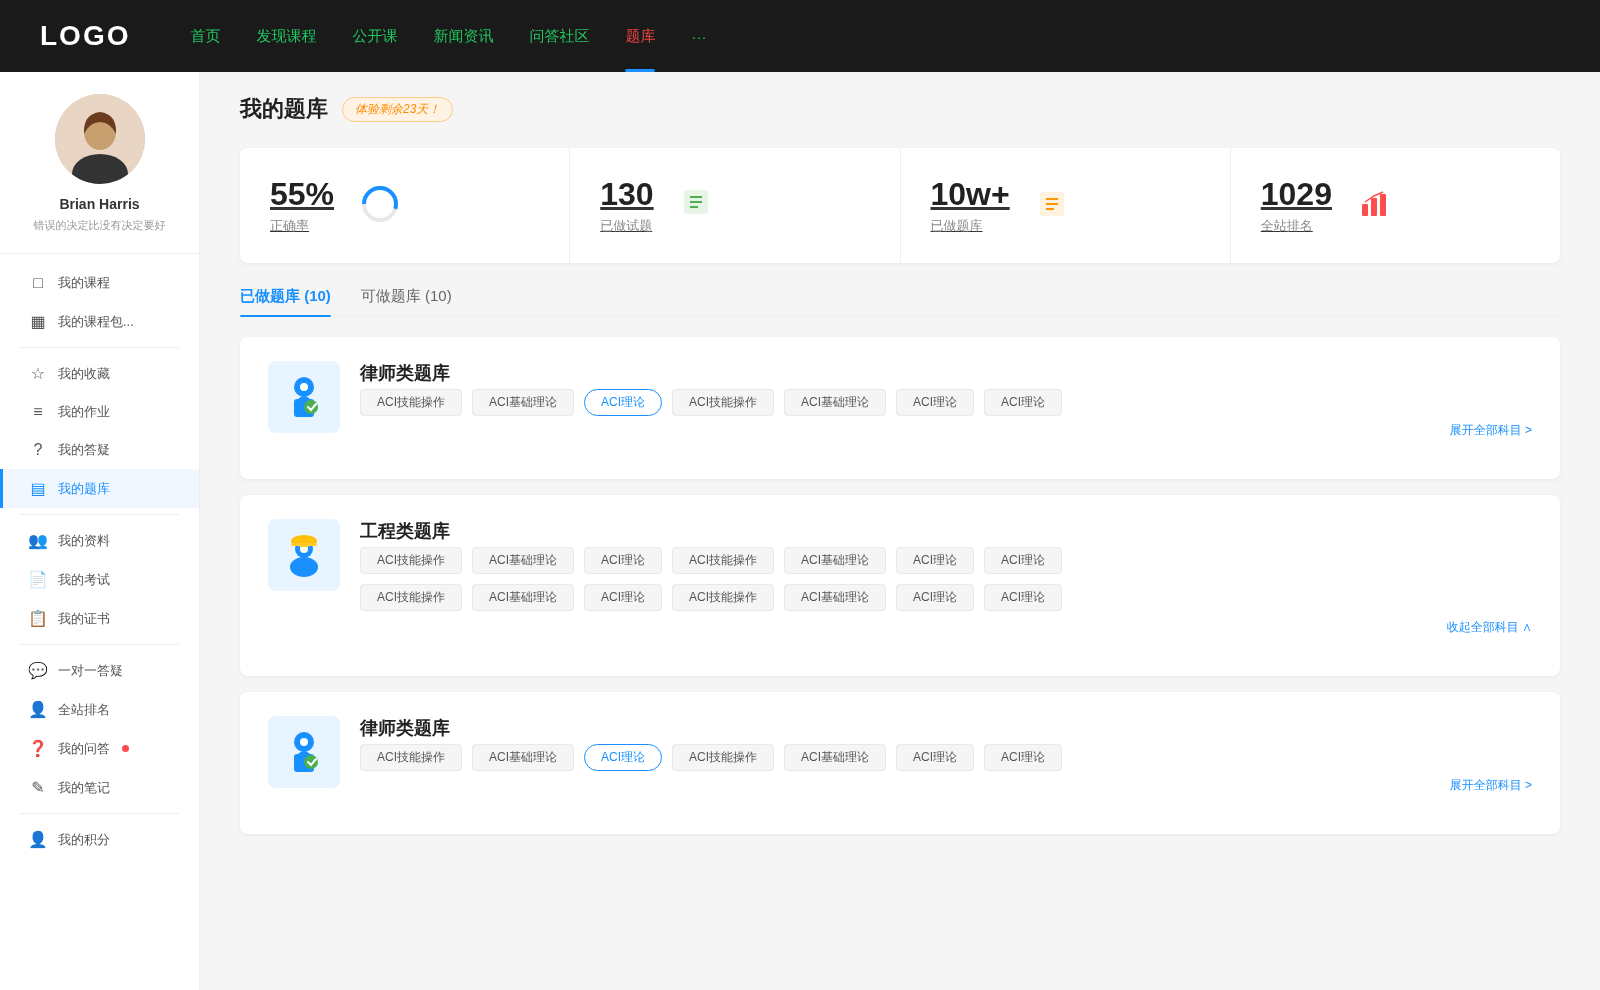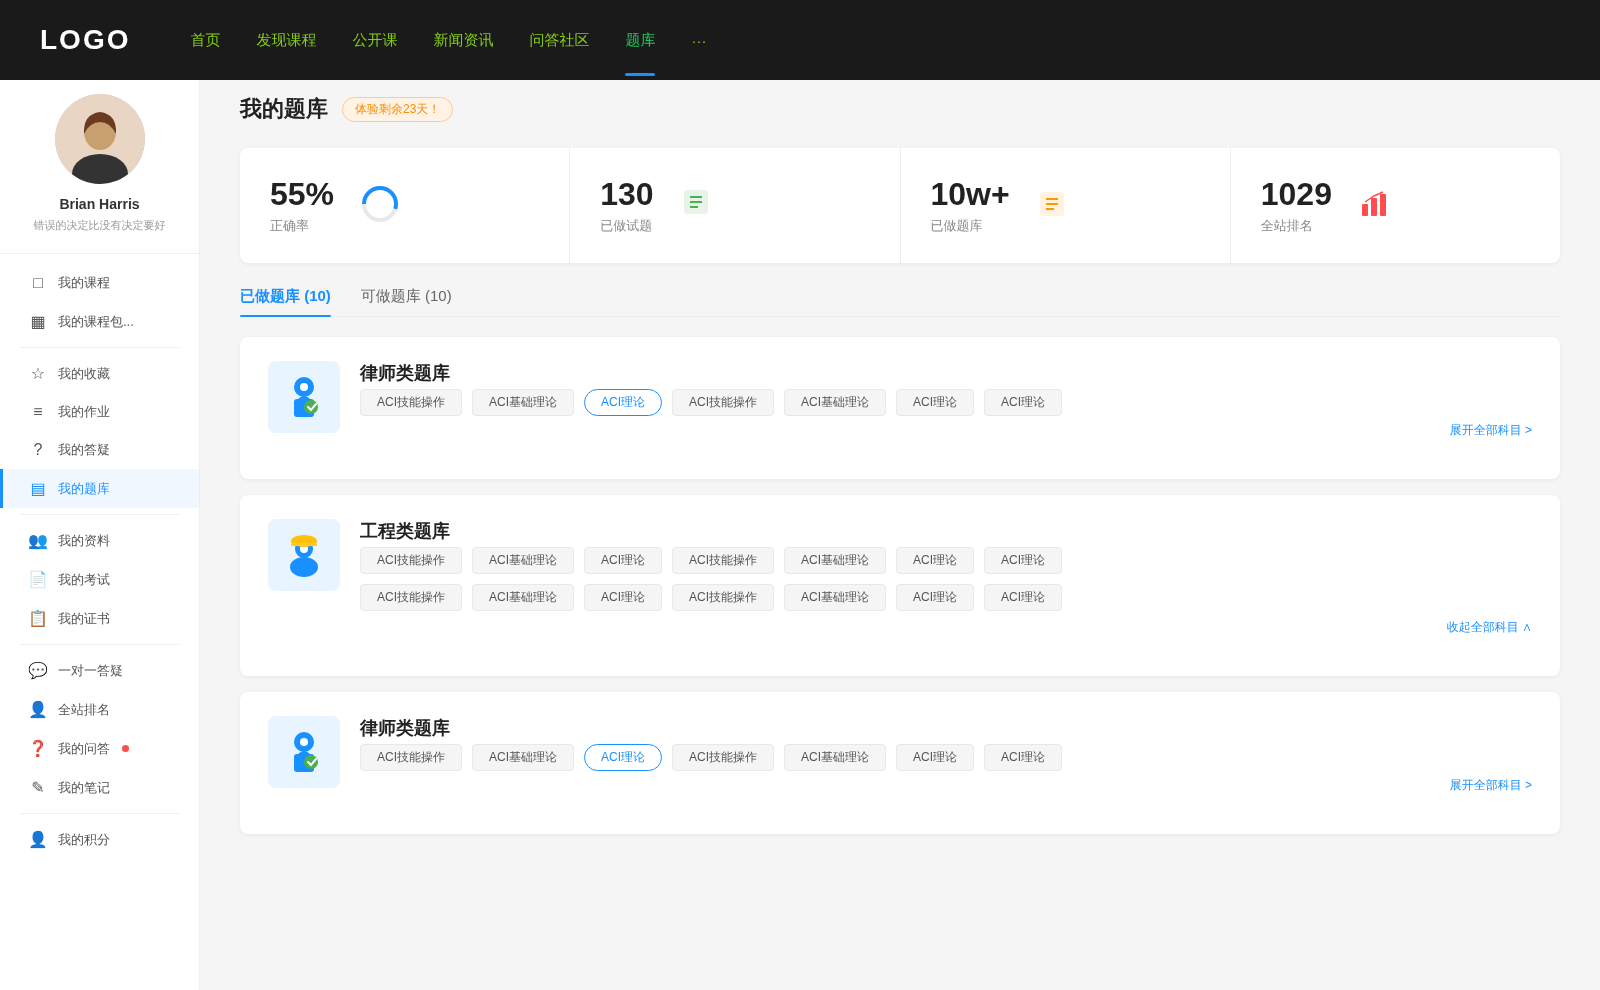--- a/index.html
+++ b/index.html
@@ -1,21 +1,21 @@
 <!DOCTYPE html>
 <html><head>
   <meta charset="utf-8">
   <style>
     * { box-sizing: border-box; margin: 0; padding: 0; }
     body { font-family: "PingFang SC", "Microsoft YaHei", sans-serif; background: #f5f5f5; color: #333; font-size: 14px; }
 
     
     .navbar {
       background: #1a1a1a;
-      height: 80px;
+      height: 72px;
       display: flex;
       align-items: center;
       padding: 8px 40px;
       color: #fff;
       position: fixed;
       top: 0; left: 0; right: 0;
       z-index: 100;
     }
     .navbar-logo {
       font-size: 28px;
@@ -24,28 +24,28 @@
       margin-right: 60px;
       letter-spacing: 2px;
     }
     .navbar-nav {
       display: flex;
       align-items: center;
       gap: 36px;
       flex: 1;
     }
     .nav-item {
-      color: #84cc16;
+      color: #22c55e;
       cursor: pointer;
       font-size: 15px;
       padding: 4px 0;
       position: relative;
     }
     .nav-item.active {
-      color: #22c55e;
+      color: #ef4444;
     }
     .nav-item.active::after {
       content: '';
       position: absolute;
       bottom: -22px;
       left: 0; right: 0;
       height: 3px;
       background: #1890ff;
       border-radius: 2px;
     }
@@ -198,37 +198,39 @@
       font-weight: 600;
       color: #222;
     }
     .trial-badge {
       background: #fff3e6;
       color: #ff8c00;
       border: 1px solid #ffcc88;
       padding: 3px 12px;
       border-radius: 20px;
       font-size: 12px;
+      font-style: italic;
     }
 
     
     .stats-row {
       display: flex;
       background: #fff;
       border-radius: 8px;
       margin-bottom: 24px;
       box-shadow: 0 1px 4px rgba(0,0,0,0.06);
     }
     .stat-item {
       flex: 1;
       padding: 28px 30px;
       border-right: 1px solid #eee;
       display: flex;
       align-items: center;
       gap: 16px;
+      text-decoration: underline;
     }
     .stat-item:last-child { border-right: none; }
     .stat-value {
       font-size: 32px;
       font-weight: 700;
       color: #222;
     }
     .stat-label {
       font-size: 13px;
       color: #888;

